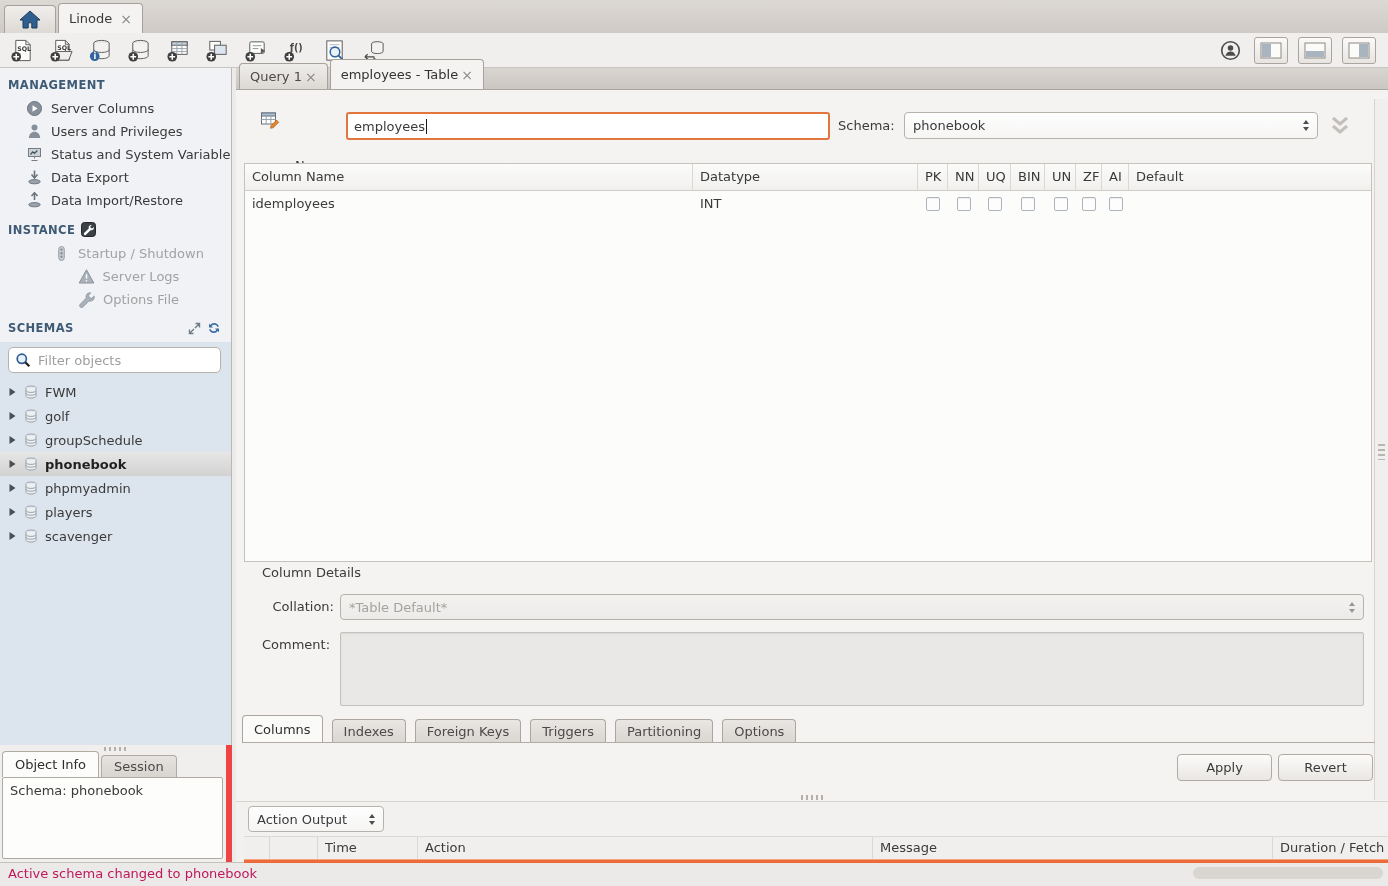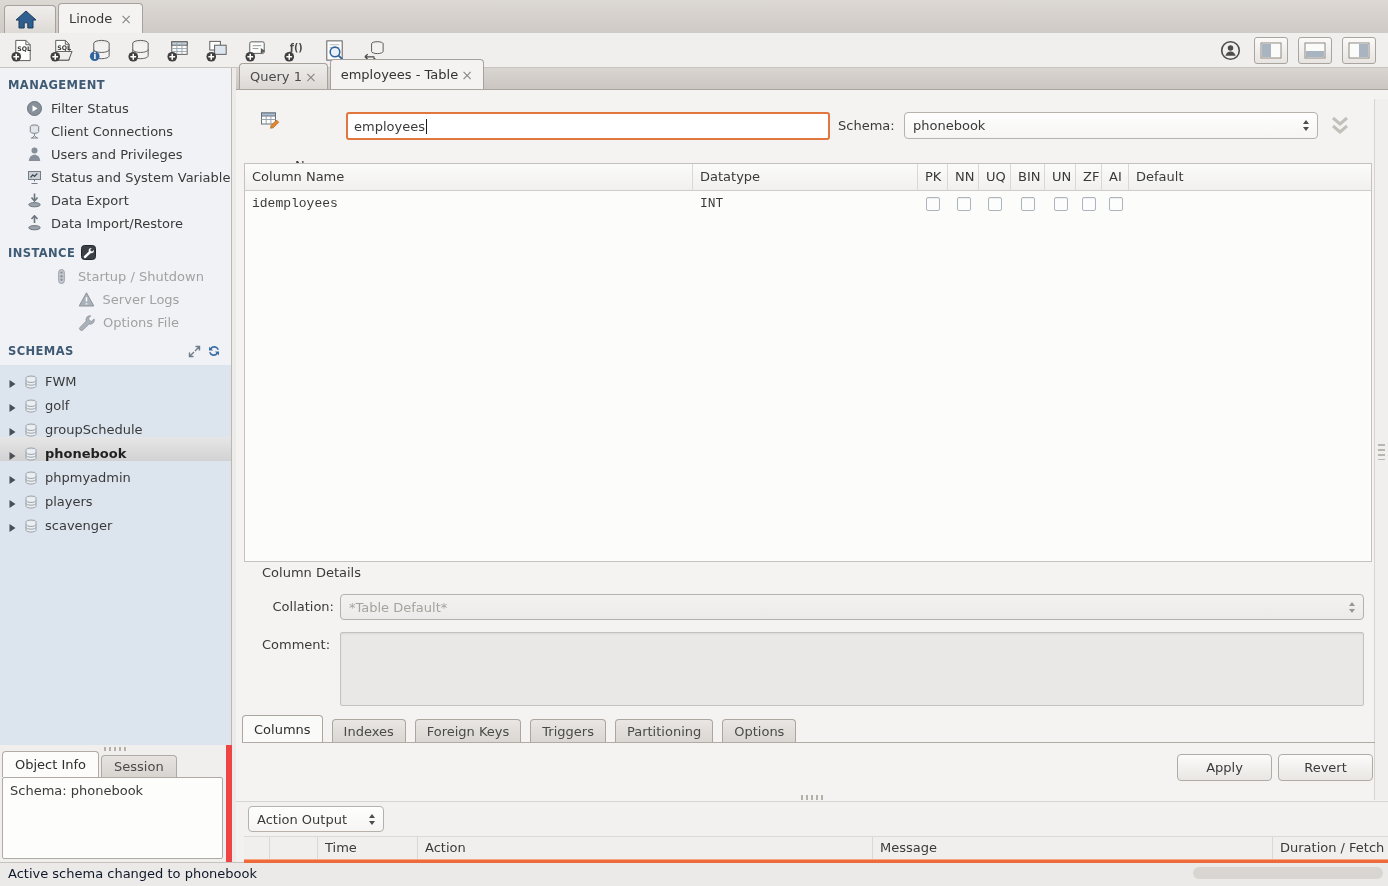--- a/index.html
+++ b/index.html
@@ -4,21 +4,21 @@
 <style>
   html,body{margin:0;padding:0;}
   body{width:1388px;height:886px;position:relative;overflow:hidden;
        font-family:"DejaVu Sans","Liberation Sans",sans-serif;font-size:13px;color:#3a3a3a;
        background:#edebe9;}
   .icon{display:inline-flex;align-items:center;justify-content:center;flex:none;}
 
   
   #toptabs{position:absolute;left:0;top:0;width:1388px;height:33px;
            background:linear-gradient(#dcd8d4,#cfcac5);border-bottom:1px solid #b3ada7;}
-  .wtab{position:absolute;bottom:0;height:28px;display:flex;align-items:center;
+  .wtab{position:absolute;bottom:0;height:28px;display:flex;align-items:center;justify-content:center;
         gap:5px;border:1px solid #a7a19b;border-bottom:none;border-radius:4px 4px 0 0;
         background:linear-gradient(#f0eeec,#ddd9d5);padding:0 10px;box-sizing:border-box;}
   .wtab.active{background:#f4f3f1;height:30px;}
   #home-tab{left:4px;width:52px;}
   #wtabs-dyn .wtab{position:absolute;left:58px;min-width:74px;}
   .closex{color:#8a8a8a;font-size:14px;line-height:1;margin-left:3px;cursor:default;}
 
   
   #toolbar{position:absolute;left:0;top:33px;width:1388px;height:35px;background:#f1efed;
            border-bottom:1px solid #c9c4bf;display:flex;align-items:center;padding:0 8px;gap:11px;box-sizing:border-box;}
@@ -37,39 +37,39 @@
              white-space:nowrap;overflow:hidden;cursor:default;}
   .side-item .icon{width:17px;height:17px;}
   .side-item.disabled{color:#a2a2a2;justify-content:center;}
   .side-label{white-space:nowrap;}
   #schemas-panel{flex:1;background:#dce5ee;display:flex;flex-direction:column;margin-top:2px;}
   .filter-box{margin:5px 10px 7px 8px;height:24px;background:#fff;border:1px solid #b6b1ab;
               border-radius:5px;display:flex;align-items:center;gap:5px;padding:0 6px;}
   .filter-box input{border:none;outline:none;flex:1;font:13px "DejaVu Sans",sans-serif;color:#333;background:transparent;}
   .filter-box input::placeholder{color:#9e9e9e;}
   #schema-tree{flex:1;overflow:hidden;}
-  .tree-row{height:24px;display:flex;align-items:flex-end;gap:7px;padding-left:7px;cursor:default;}
+  .tree-row{height:24px;display:flex;align-items:center;gap:7px;padding-left:7px;cursor:default;}
   .tree-row .expander{width:10px;display:flex;}
   .tree-row.selected{background:linear-gradient(#e6e6e6,#d2d2d2);font-weight:bold;color:#1f1f1f;}
 
   
   #objinfo{position:absolute;left:0;top:745px;width:232px;height:117px;background:#f0efee;
            border-right:6px solid #ef4444;box-sizing:border-box;}
   #objinfo .grip-h{position:absolute;left:104px;top:2px;width:24px;height:4px;
            background:repeating-linear-gradient(to right,#b5b0aa 0 2px,transparent 2px 5px);}
   #oi-tabs{position:absolute;left:2px;top:7px;height:25px;display:flex;align-items:flex-end;gap:2px;}
   .oi-tab{padding:0 12px;border:1px solid #b0aaa4;border-bottom:none;border-radius:4px 4px 0 0;
           background:linear-gradient(#e6e3e0,#d8d4d0);height:21px;display:flex;align-items:center;color:#4a4a4a;}
   .oi-tab.active{background:#fcfcfb;height:25px;color:#2e2e2e;}
   #oi-box{position:absolute;left:2px;right:3px;top:32px;bottom:3px;background:#fdfdfc;
           border:1px solid #b0aaa4;border-radius:2px;padding:5px 7px;box-sizing:border-box;}
 
   
   #statusbar{position:absolute;left:0;bottom:0;width:1388px;height:24px;background:#eceae8;
-             border-top:1px solid #c6c1bb;box-sizing:border-box;line-height:22px;padding-left:8px;color:#0f172a;}
+             border-top:1px solid #c6c1bb;box-sizing:border-box;line-height:22px;padding-left:8px;color:#be185d;}
   #h-scroll{position:absolute;right:5px;bottom:7px;width:190px;height:12px;background:#d9d6d2;border-radius:6px;}
 
   
   #main{position:absolute;left:236px;top:68px;right:0;bottom:24px;background:#f4f3f1;}
   #etabstrip{position:absolute;left:0;top:0;right:0;height:22px;
              background:linear-gradient(#d9d5d1,#cbc6c1);border-bottom:1px solid #aba59f;
              display:flex;align-items:flex-end;padding-left:3px;gap:2px;box-sizing:border-box;}
   .etab{height:26px;padding:0 10px;display:flex;align-items:center;border:1px solid #a7a19b;border-bottom:none;
         border-radius:4px 4px 0 0;background:linear-gradient(#efedeb,#dcd8d4);color:#4b4b4b;box-sizing:border-box;}
   .etab.active{background:#f4f3f1;height:30px;color:#333;}
@@ -93,21 +93,21 @@
   .combo.disabled .spin .dn{border-top-color:#9a9691;}
   #hdr-chevrons{position:absolute;left:1092px;top:16px;}
 
   
   #grid{position:absolute;left:8px;top:95px;width:1128px;height:399px;background:#fcfcfb;
         border:1px solid #c6c1bc;box-sizing:border-box;}
   #grid-head{display:flex;height:26px;background:linear-gradient(#fbfbfa,#f1f0ee);border-bottom:1px solid #cfcbc6;}
   .gh{box-sizing:border-box;border-right:1px solid #dbd7d3;padding:0 7px;line-height:25px;white-space:nowrap;overflow:hidden;flex:none;}
   .gh:last-child{border-right:none;}
   .grow{display:flex;height:26px;}
-  .gc{box-sizing:border-box;padding:0 7px;line-height:26px;white-space:nowrap;overflow:hidden;flex:none;font-family:Liberation Mono, monospace;}
+  .gc{box-sizing:border-box;padding:0 7px;line-height:26px;white-space:nowrap;overflow:hidden;flex:none;}
   .cbcell{display:flex;align-items:center;justify-content:center;padding:0;}
   .cb{width:12px;height:12px;border:1px solid #adb5bc;border-radius:2px;background:#fdfdfe;box-shadow:inset 0 1px 1px rgba(0,0,0,.06);}
   #right-splitter{position:absolute;right:0;top:31px;bottom:62px;width:13px;background:#f1efed;border-left:1px solid #d8d3ce;}
   #right-splitter .grip{position:absolute;left:3px;top:345px;width:7px;height:16px;
         background:repeating-linear-gradient(to bottom,#bab5af 0 2px,transparent 2px 5px);}
 
   
   #details-title{position:absolute;left:26px;top:497px;}
   #collation-label{position:absolute;left:10px;top:526px;width:88px;text-align:right;line-height:26px;}
   #collation-combo{position:absolute;left:104px;top:526px;right:24px;height:26px;}
@@ -308,31 +308,21 @@
     <span>MANAGEMENT</span>
   </div>
   <div id="mgmt-list">
       <div class="side-item">
         <span class="icon ">
           <svg width="17" height="17" viewBox="0 0 17 17">
             <circle cx="8.5" cy="8.5" r="7" fill="#87909a" stroke="#6b737d"></circle>
             <path d="M6.5 5.2l5 3.3-5 3.3z" fill="#fff"></path>
           </svg>
         </span>
-        <span class="side-label">Filter Status</span>
-      </div>
-      <div class="side-item">
-        <span class="icon ">
-          <svg width="17" height="17" viewBox="0 0 17 17">
-            <ellipse cx="8.5" cy="3.6" rx="4.2" ry="1.7" fill="#d4d8dd" stroke="#7b838c"></ellipse>
-            <path d="M4.3 3.6v5c0 .9 1.9 1.7 4.2 1.7s4.2-.8 4.2-1.7v-5" fill="#e2e5e9" stroke="#7b838c"></path>
-            <path d="M8.5 10.5v2.2M4.8 15h7.4M8.5 12.7l-2.6 2.3M8.5 12.7l2.6 2.3" stroke="#7b838c" fill="none"></path>
-          </svg>
-        </span>
-        <span class="side-label">Client Connections</span>
+        <span class="side-label">Server Columns</span>
       </div>
       <div class="side-item">
         <span class="icon ">
           <svg width="17" height="17" viewBox="0 0 17 17">
             <circle cx="8.5" cy="4.6" r="3" fill="#87909a"></circle>
             <path d="M2.8 15c.4-4 2.6-6.2 5.7-6.2s5.3 2.2 5.7 6.2z" fill="#87909a"></path>
           </svg>
         </span>
         <span class="side-label">Users and Privileges</span>
       </div>
@@ -417,20 +407,29 @@
         </svg>
       </span>
     <span class="icon" id="schemas-refresh">
         <svg width="14" height="14" viewBox="0 0 14 14">
           <path d="M12 5.5A5 5 0 003.2 4L2 2.5v4h4L4.6 5A3.6 3.6 0 0110.6 6z" fill="#3a6ea5"></path>
           <path d="M2 8.5A5 5 0 0010.8 10l1.2 1.5v-4H8l1.4 1.5A3.6 3.6 0 013.4 8z" fill="#3a6ea5"></path>
         </svg>
       </span>
   </div>
   <div id="schemas-panel">
+    <div class="filter-box">
+      <span class="icon" id="filter-mag">
+          <svg width="16" height="16" viewBox="0 0 16 16">
+            <circle cx="6.8" cy="6.8" r="4.6" fill="#e8f0f8" stroke="#2f5f96" stroke-width="1.7"></circle>
+            <path d="M10.3 10.3l4 4" stroke="#1d1d1d" stroke-width="2.2"></path>
+          </svg>
+        </span>
+      <input placeholder="Filter objects" style="">
+    </div>
     <div id="schema-tree">
         <div class="tree-row">
           <span class="expander icon">
             <svg width="9" height="10" viewBox="0 0 9 10">
               <path d="M1.5 1l6 4-6 4z" fill="#4a4f55"></path>
             </svg>
           </span>
           <span class="icon ">
             <svg width="14" height="14" viewBox="0 0 14 14">
               <ellipse cx="7" cy="2.8" rx="5" ry="1.8" fill="#e3e7eb" stroke="#9aa2ac"></ellipse>

